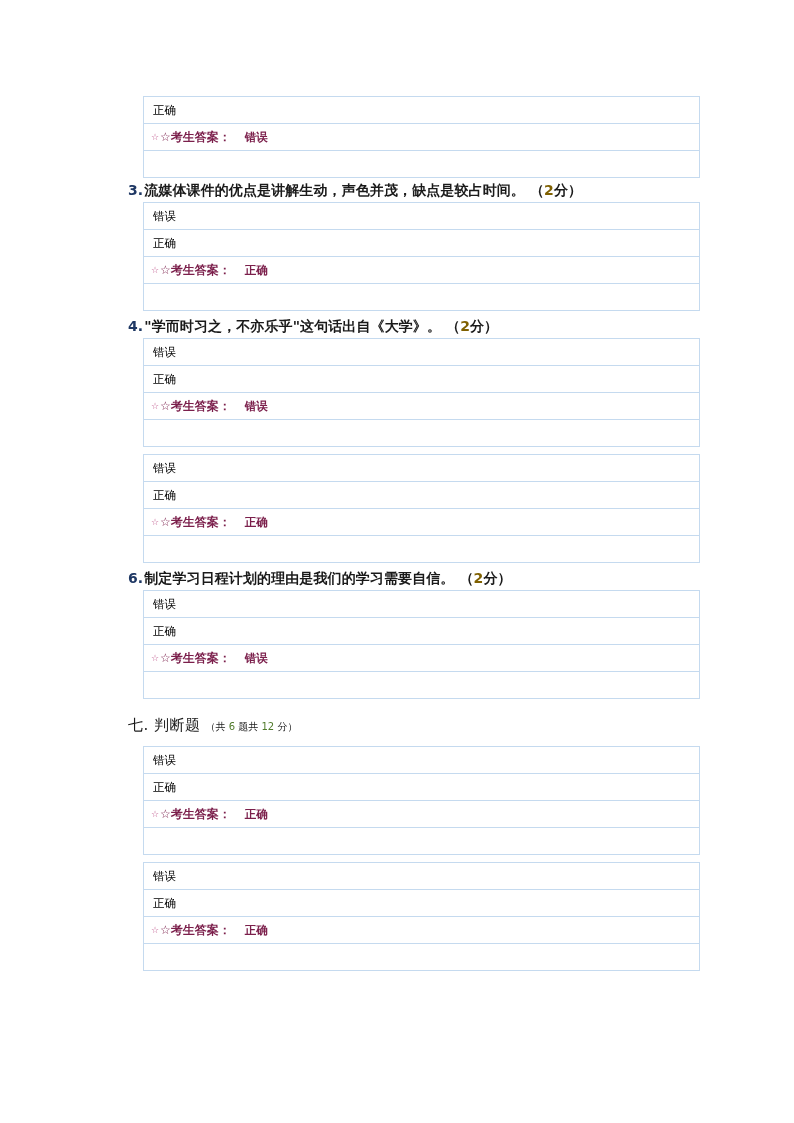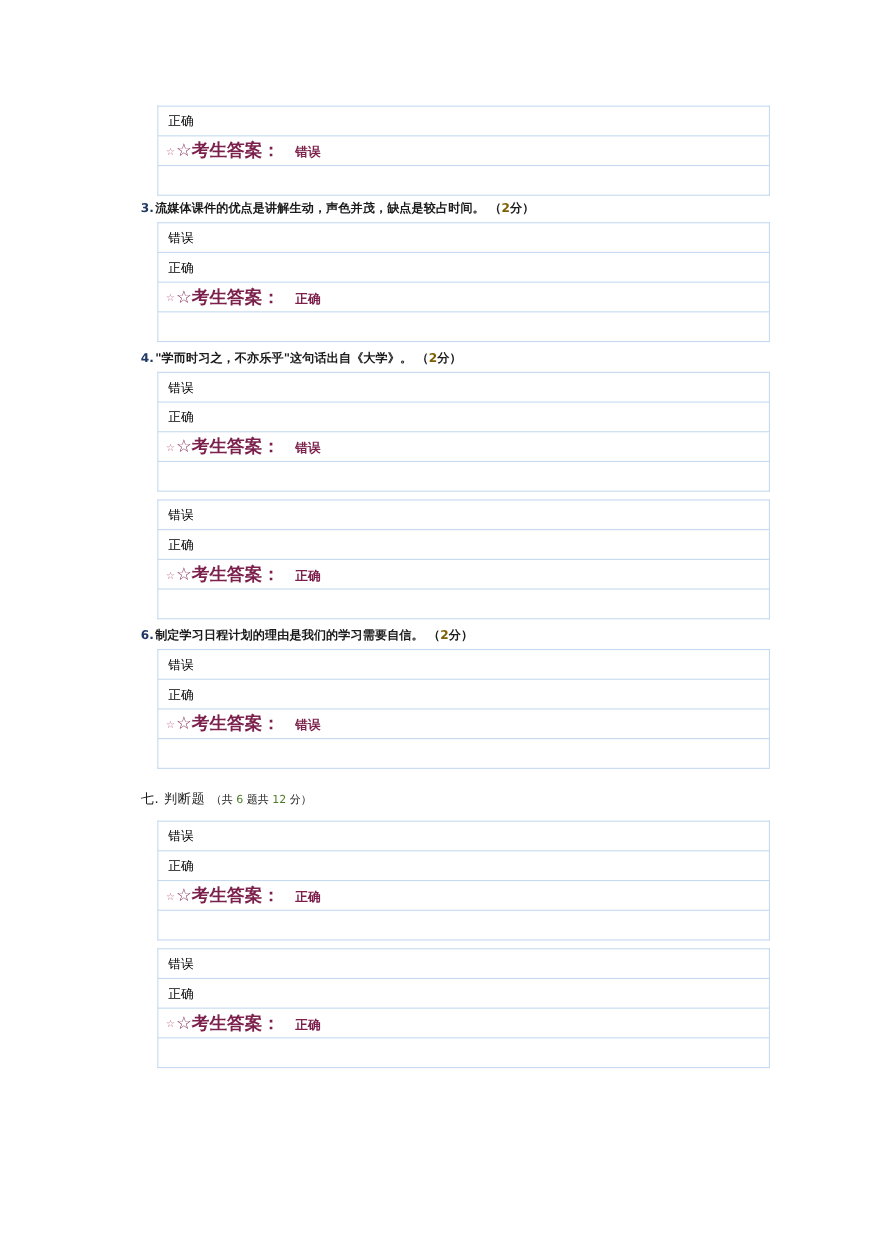--- a/index.html
+++ b/index.html
@@ -24,21 +24,21 @@
   }
   .content {
     position: absolute;
     left: 128px;
     top: 96px;
     width: 572px;
   }
 
   
   .q-line {
-    font-size: 11px;
+    font-size: 14px;
     font-weight: bold;
     line-height: 16px;
     color: #1a1a1a;
     margin: 0 0 4px 0;
     white-space: nowrap;
     letter-spacing: 0.1px;
   }
   .q-num {
     color: #1f3864;
     font-weight: bold;
@@ -81,36 +81,36 @@
   .ans-star {
     color: #c05a8e;
     font-size: 9px;
     vertical-align: 1px;
     margin-right: 1px;
     display: inline-block;
   }
   .ans-label {
     color: #7b1f4b;
     font-weight: bold;
-    font-size: 16px;
+    font-size: 12px;
   }
   .ans-value {
     color: #7b1f4b;
     font-weight: bold;
     font-size: 11.5px;
     margin-left: 14px;
   }
 
   
   .section-head {
     margin: 16px 0 11px 0;
     white-space: nowrap;
   }
   .section-title {
-    font-size: 12px;
+    font-size: 15px;
     color: #1a1a1a;
     font-weight: normal;
     letter-spacing: 0.5px;
   }
   .section-meta {
     font-size: 10px;
     color: #1a1a1a;
     margin-left: 5px;
   }
   .section-meta .num {

